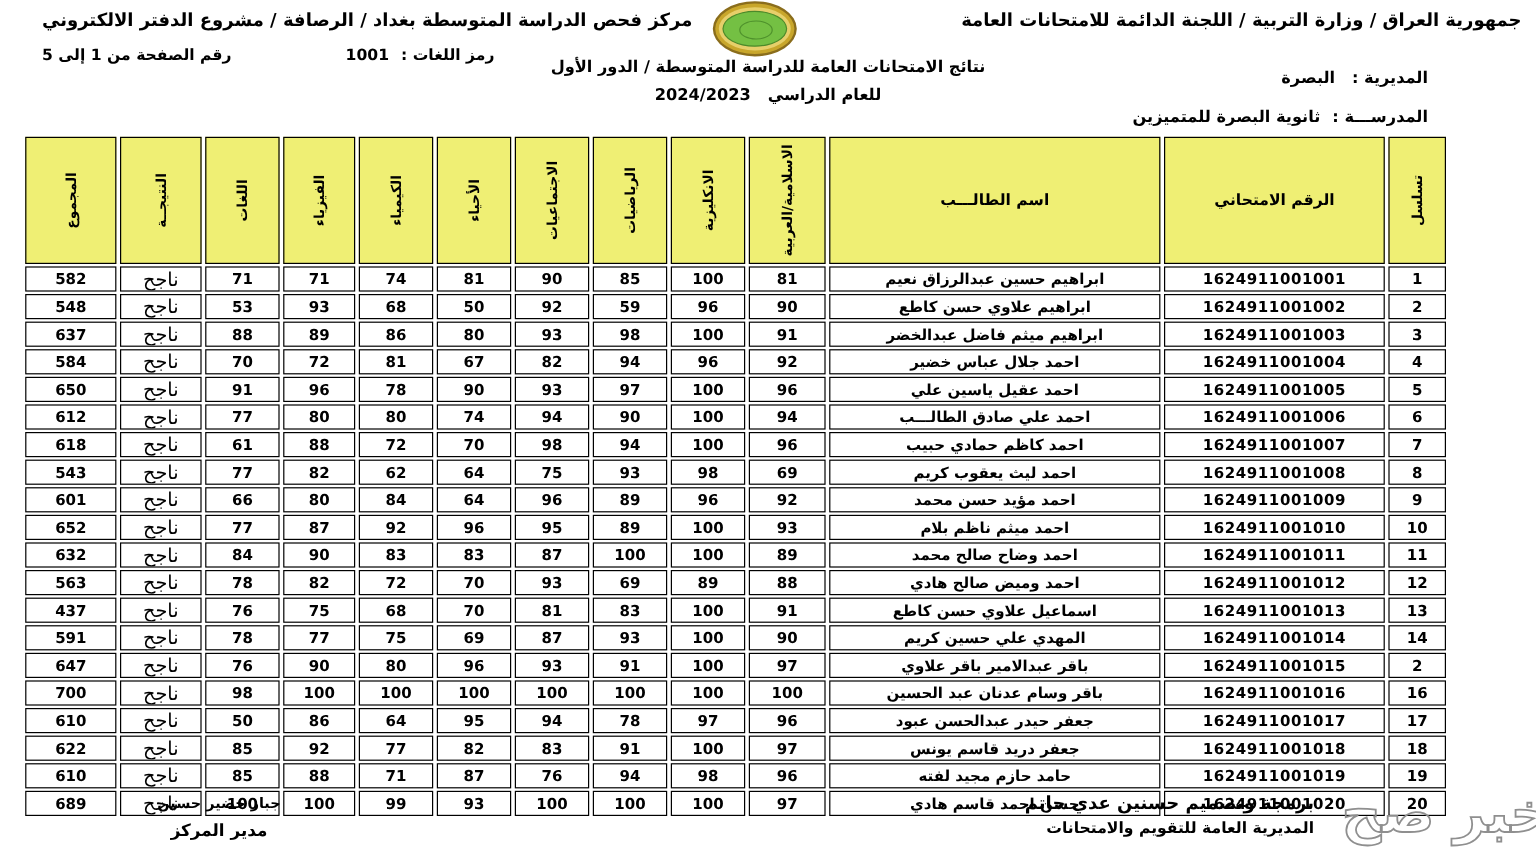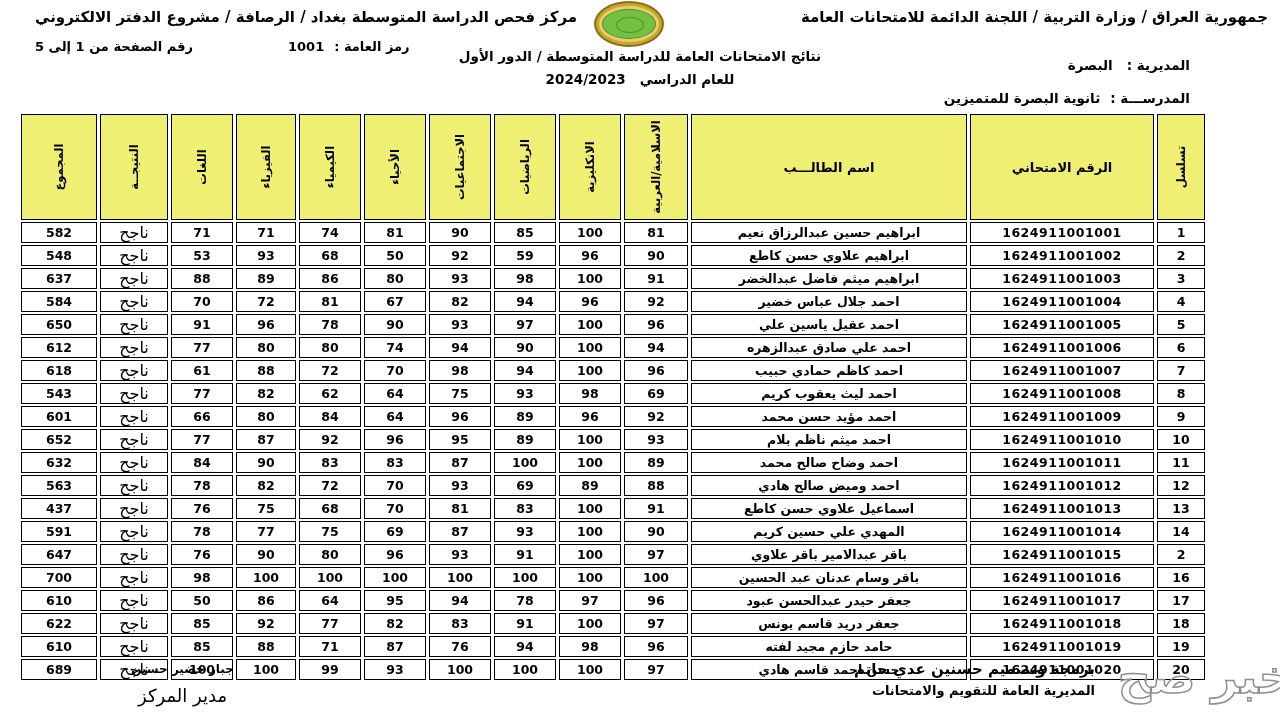--- a/index.html
+++ b/index.html
@@ -42,21 +42,21 @@
     border:1.5px solid #000;height:14.5px;padding:0;
     text-align:center;vertical-align:middle;
     font-size:12.5px;font-weight:bold;background:#fff;
     white-space:nowrap;overflow:hidden;
   }
   table.results td.result{font-weight:normal;font-size:16px;}
   table.results td.exam{letter-spacing:.5px;}
   
   .sig-left{top:662px;left:95px;width:175px;text-align:center;}
   .sig-left .n{font-size:12px;font-weight:bold;}
-  .sig-left .t{font-size:18px;font-weight:normal;margin-top:9px;}
+  .sig-left .t{font-size:14px;font-weight:bold;margin-top:9px;}
   .sig-right{top:660px;right:185px;text-align:right;direction:rtl;}
   .sig-right .n{font-size:15px;font-weight:bold;}
   .sig-right .t{font-size:13px;font-weight:bold;margin-top:5px;}
   .watermark{
     top:650px;right:-12px;font-size:46px;font-weight:bold;direction:rtl;
     color:transparent;-webkit-text-stroke:1.5px #8f8f8f;
     white-space:nowrap;letter-spacing:2px;
   }
 </style>
 </head>
@@ -68,21 +68,21 @@
 <div class="abs emblem">
   <div class="ring"></div>
     <div class="ring2"></div>
     <div class="core"></div>
     <div class="scribble"></div>
 </div>
 
 <div class="abs page-range">رقم الصفحة من  1 إلى  5</div>
 
 <div class="abs school-code">
-  <span>رمز العامة :</span>
+  <span>رمز اللغات :</span>
   <span dir="ltr">1001</span>
 </div>
 
 <div class="abs results-title">نتائج الامتحانات العامة للدراسة المتوسطة / الدور الأول</div>
 
 <div class="abs year-line">
   <span>للعام الدراسي</span>
   <span dir="ltr">2024/2023</span>
 </div>
 
@@ -223,21 +223,21 @@
         <td>90</td>
         <td>78</td>
         <td>96</td>
         <td>91</td>
         <td class="result">ناجح</td>
         <td>650</td>
       </tr>
       <tr>
         <td>6</td>
         <td class="exam">1624911001006</td>
-        <td>احمد علي صادق عبدالزهره</td>
+        <td>احمد علي صادق الطالـــب</td>
         <td>94</td>
         <td>100</td>
         <td>90</td>
         <td>94</td>
         <td>74</td>
         <td>80</td>
         <td>80</td>
         <td>77</td>
         <td class="result">ناجح</td>
         <td>612</td>

